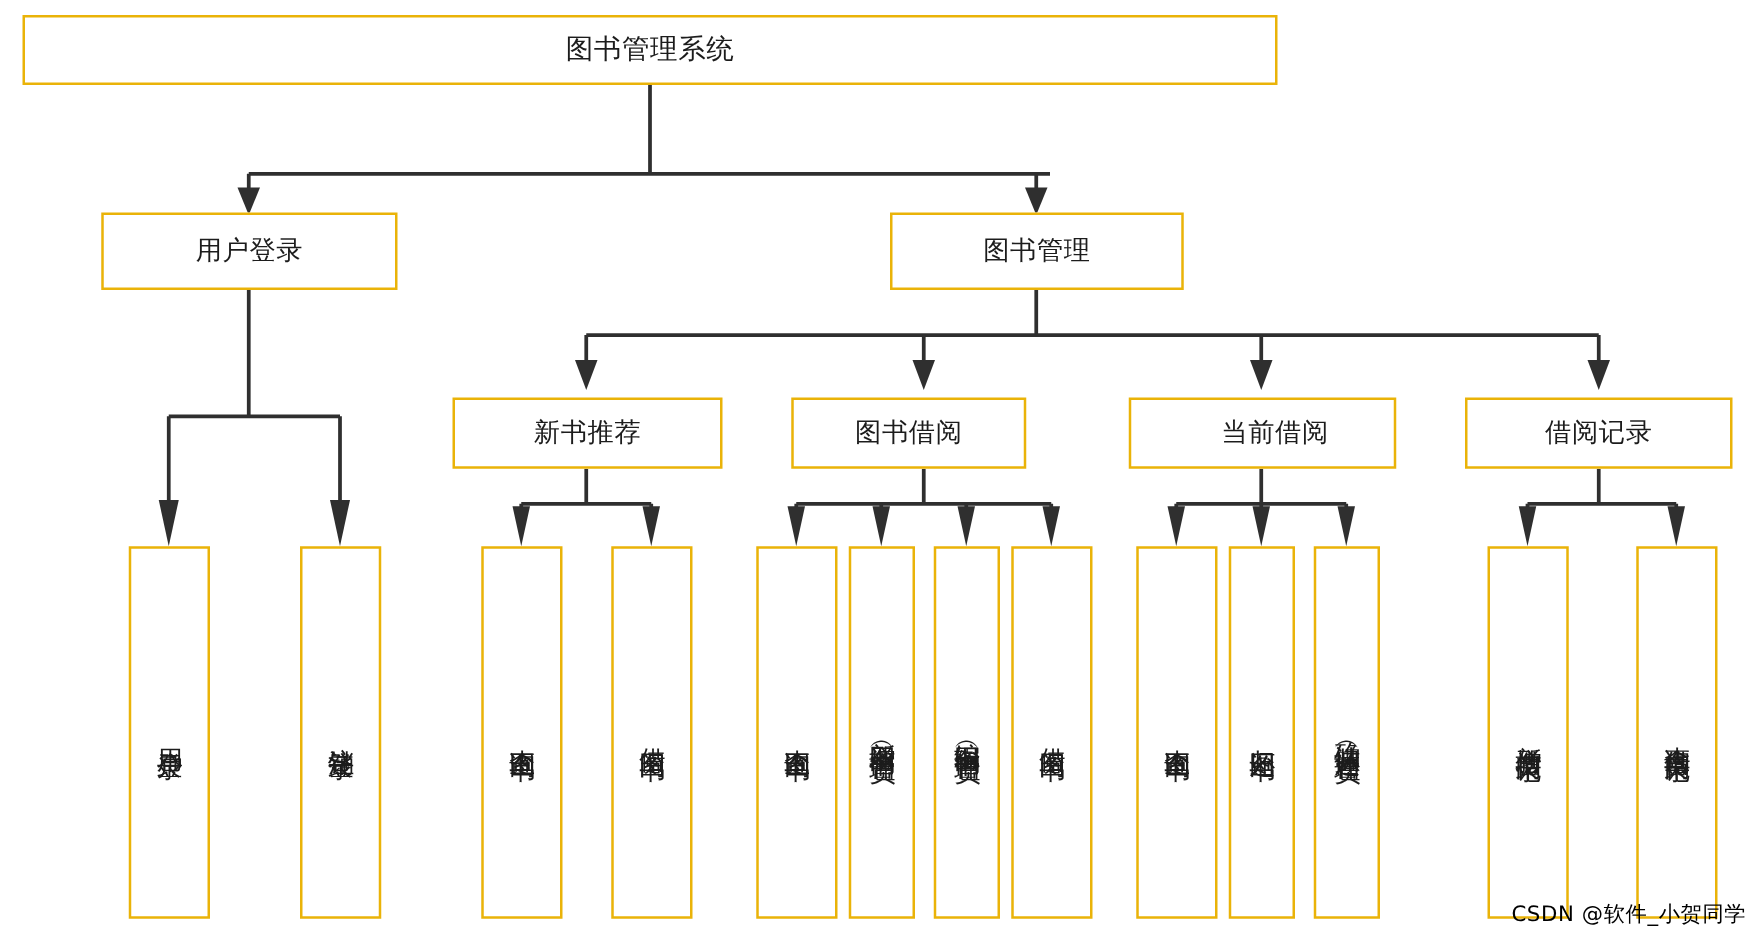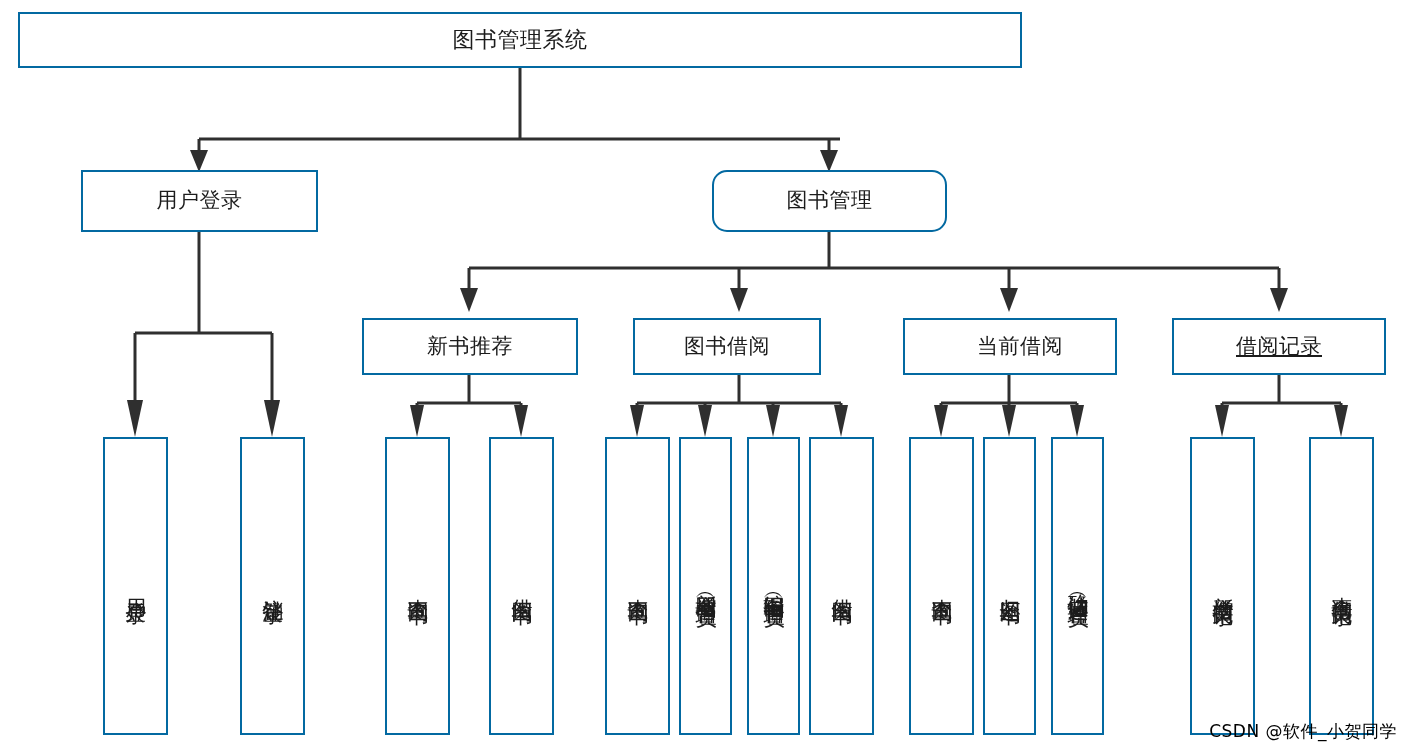--- a/index.html
+++ b/index.html
@@ -24,21 +24,21 @@
     position: absolute;
     left: 0;
     top: 0;
     width: 1405px;
     height: 747px;
   }
   .node {
     position: absolute;
     box-sizing: border-box;
     background: #ffffff;
-    border: 2px solid #0369a1;
+    border: 2px solid #eab308;
     display: flex;
     align-items: center;
     justify-content: center;
     color: #1c1c1c;
   }
   .node.h-node {
     font-size: 21px;
     line-height: 1.2;
     letter-spacing: 0.5px;
   }
@@ -157,37 +157,37 @@
   </svg>
 
   <div class="node root-node h-node" style="left:18px; top:12px; width:1004px; height:56px;">
     <span class="h-label">图书管理系统</span>
   </div>
 
   <div class="node h-node" style="left:81px; top:170px; width:237px; height:62px;">
     <span class="h-label">用户登录</span>
   </div>
 
-  <div class="node h-node" style="left:712px; top:170px; width:235px; height:62px;border-radius:15px;">
+  <div class="node h-node" style="left:712px; top:170px; width:235px; height:62px;">
     <span class="h-label">图书管理</span>
   </div>
 
   <div class="node h-node" style="left:362px; top:318px; width:216px; height:57px;">
     <span class="h-label">新书推荐</span>
   </div>
 
   <div class="node h-node" style="left:633px; top:318px; width:188px; height:57px;">
     <span class="h-label">图书借阅</span>
   </div>
 
   <div class="node h-node" style="left:903px; top:318px; width:214px; height:57px;padding-left:20px;">
     <span class="h-label">当前借阅</span>
   </div>
 
-  <div class="node h-node" style="left:1172px; top:318px; width:214px; height:57px;text-decoration:underline;">
+  <div class="node h-node" style="left:1172px; top:318px; width:214px; height:57px;">
     <span class="h-label">借阅记录</span>
   </div>
 
   <div class="node v-node" style="left:103px; top:437px; width:65px; height:298px;">
     <span class="v-label">用户登录</span>
   </div>
 
   <div class="node v-node" style="left:240px; top:437px; width:65px; height:298px;">
     <span class="v-label">注销登录</span>
   </div>

